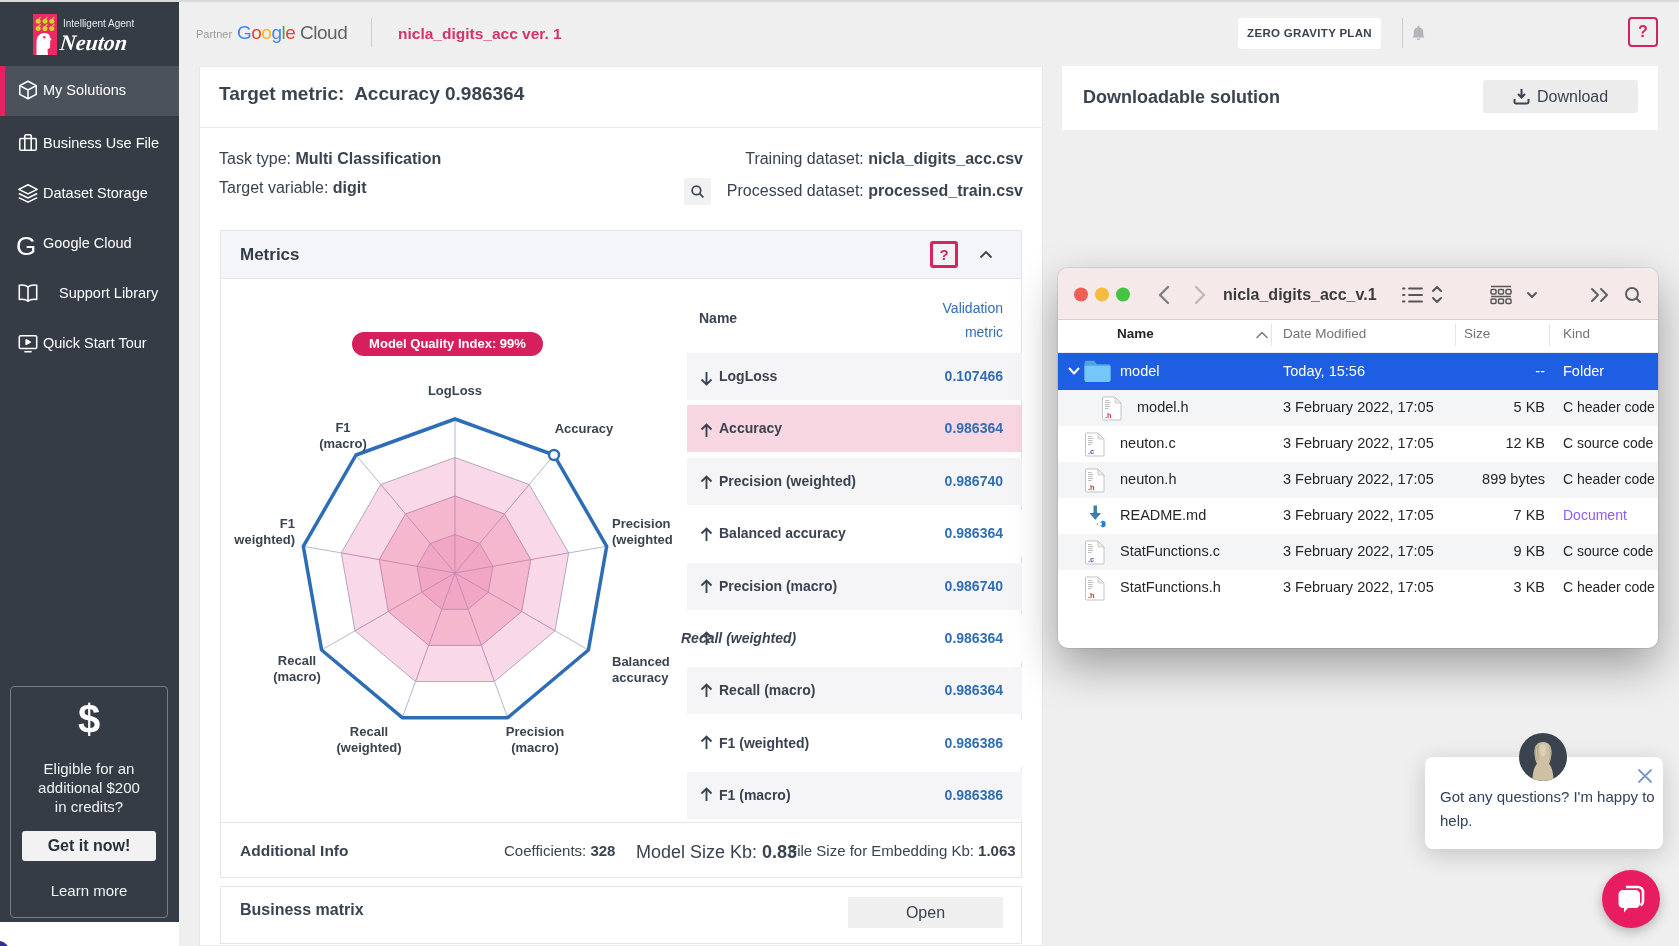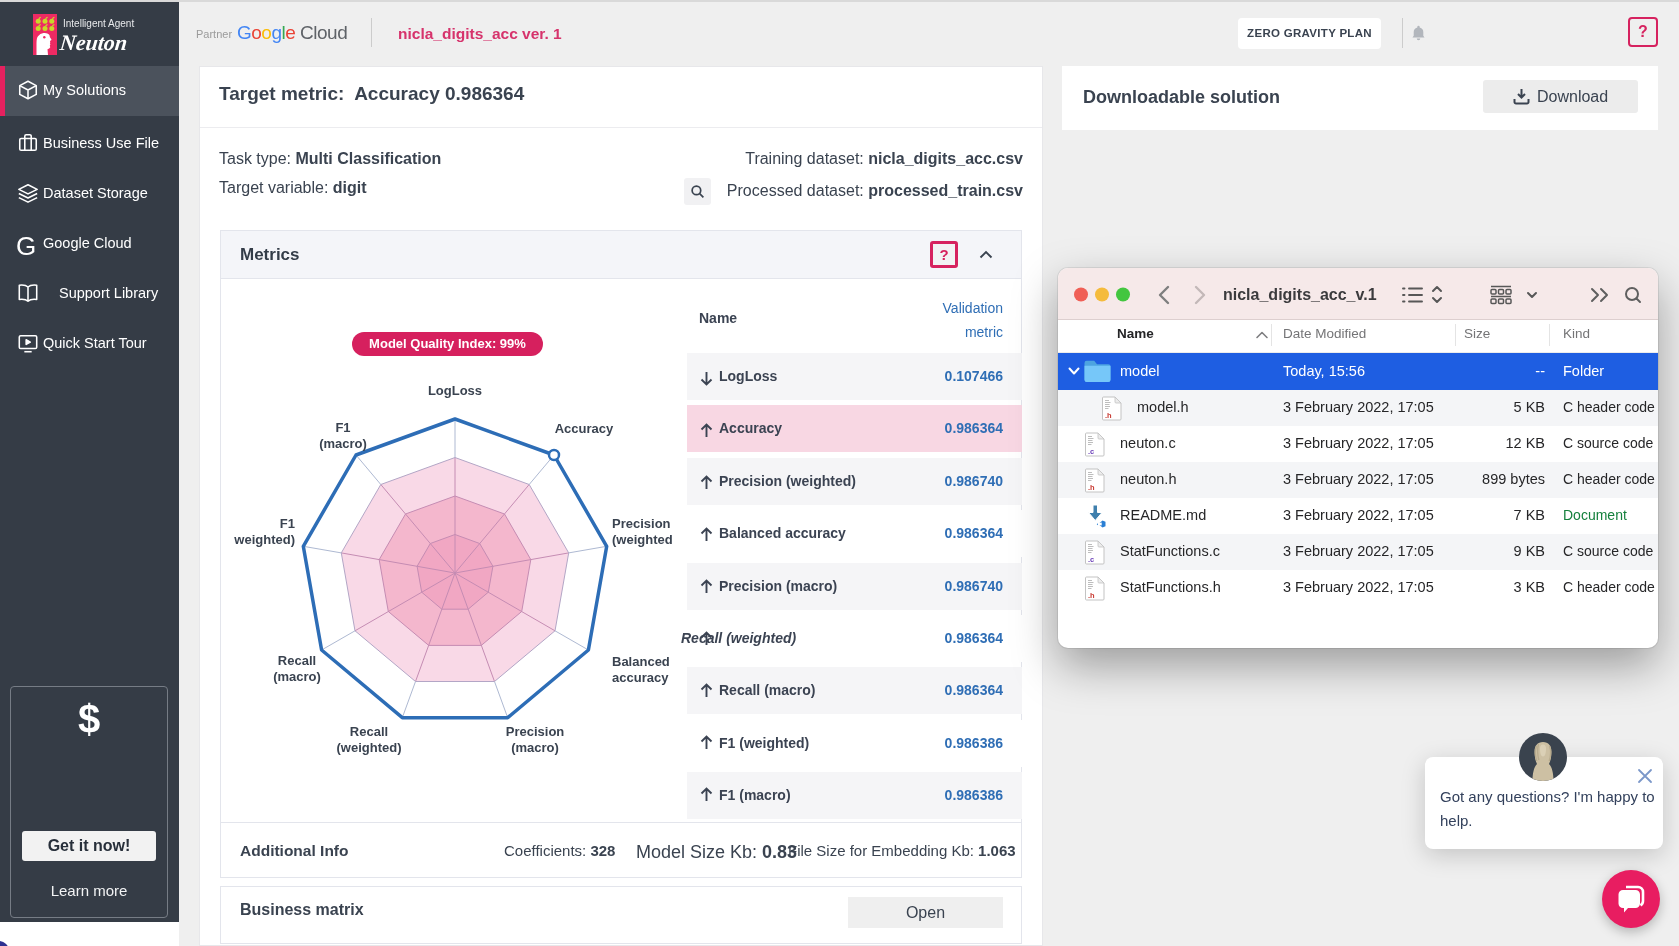--- a/index.html
+++ b/index.html
@@ -70,20 +70,21 @@
 
   <div class="abs" style="left:43px;top:333px;color:#fff;font-size:14.5px;white-space:nowrap;">Quick Start Tour</div>
   <svg class="abs" style="left:17px;top:330px;" width="22" height="22" viewBox="0 0 24 24" fill="none" stroke="#fff" stroke-width="1.7" stroke-linejoin="round">
       <rect x="2.5" y="4" width="19" height="14" rx="1.5"></rect>
       <path d="M8 21.5 h8"></path>
       <path d="M10 8.5 L14.5 11 L10 13.5 Z" fill="#fff"></path>
     </svg>
 
   <div class="abs" style="left:10px;top:684px;width:158px;height:232px;border:1px solid #767c85;border-radius:4px;">
     <div class="abs" style="left:0;top:10px;width:156px;text-align:center;color:#fff;font-size:40px;font-weight:700;">$</div>
+    <div class="abs" style="left:0;top:72px;width:156px;text-align:center;color:#f2f3f4;font-size:15px;line-height:19px;">Eligible for an<br>additional $200<br>in credits?</div>
     <div class="abs" style="left:11px;top:144px;width:134px;height:30px;background:#f2f2f2;border-radius:3px;text-align:center;line-height:30px;color:#272f3a;font-size:16px;font-weight:700;">Get it now!</div>
     <div class="abs" style="left:0;top:195px;width:156px;text-align:center;color:#f2f3f4;font-size:15px;">Learn more</div>
   </div>
 </div>
 
 <div class="abs" style="left:0;top:922px;width:179px;height:24px;background:#ffffff;"></div>
 <div class="abs" style="left:-11px;top:941px;width:20px;height:20px;border-radius:50%;background:#2e3191;"></div>
 
 <div class="abs" style="left:196px;top:28px;color:#9b9b9b;font-size:11px;">Partner</div>
 <div class="abs" style="left:237px;top:22px;font-size:19px;letter-spacing:-0.5px;">
@@ -368,21 +369,21 @@
 <div class="abs" style="left:387px;top:203px;width:100px;text-align:right;font-size:14.5px;color:#262628;white-space:nowrap;">899 bytes</div>
 <div class="abs" style="left:505px;top:203px;font-size:14px;color:#262628;white-space:nowrap;">C header code</div>
 <div class="abs" style="left:0;top:230px;width:600px;height:36px;background:#ffffff;"></div>
 <svg class="abs" style="left:25px;top:236px;" width="24" height="26" viewBox="0 0 24 26">
 <path d="M10 1 h4.5 v7.5 h4.5 l-6.75 8 L5.5 8.5 h4.5 Z" fill="#3e7fad" stroke="#ffffff" stroke-width="1"></path>
 <path d="M19.5 16.5 l3 1.2 v4.6 l-3 1.2 -3-2.6 2.2 0.7 v-3.2 l-2.2 0.7 Z M15 21.2 l-1.3-1 1.3-1 Z" fill="#2a7fd4"></path>
 </svg>
 <div class="abs" style="left:62px;top:239px;font-size:14.5px;color:#262628;white-space:nowrap;">README.md</div>
 <div class="abs" style="left:225px;top:239px;font-size:14.5px;color:#262628;white-space:nowrap;">3 February 2022, 17:05</div>
 <div class="abs" style="left:387px;top:239px;width:100px;text-align:right;font-size:14.5px;color:#262628;white-space:nowrap;">7 KB</div>
-<div class="abs" style="left:505px;top:239px;font-size:14px;color:#15803d;white-space:nowrap;">Document</div>
+<div class="abs" style="left:505px;top:239px;font-size:14px;color:#8b5cf6;white-space:nowrap;">Document</div>
 <div class="abs" style="left:0;top:266px;width:600px;height:36px;background:#f4f5f7;"></div>
 <svg class="abs" style="left:27px;top:272px;" width="20" height="25" viewBox="0 0 20 25">
 <path d="M1.5 1 h11.5 l6 6 V23 a1 1 0 0 1 -1 1 H1.5 a1 1 0 0 1 -1 -1 V2 a1 1 0 0 1 1 -1 Z" fill="#ffffff" stroke="#c3c3c3" stroke-width="1"></path>
 <path d="M13 1 l6 6 h-5 a1 1 0 0 1 -1 -1 Z" fill="#ececec" stroke="#c3c3c3" stroke-width="0.8"></path>
 <g stroke="#b5b5b5" stroke-width="0.9">
         <line x1="3" y1="4.5" x2="7" y2="4.5"></line>
         <line x1="3" y1="6.5" x2="8.5" y2="6.5"></line>
         <line x1="3" y1="8.5" x2="7.5" y2="8.5"></line>
         <line x1="3" y1="10.5" x2="8" y2="10.5"></line>
         <line x1="3" y1="12.5" x2="6.5" y2="12.5"></line>

